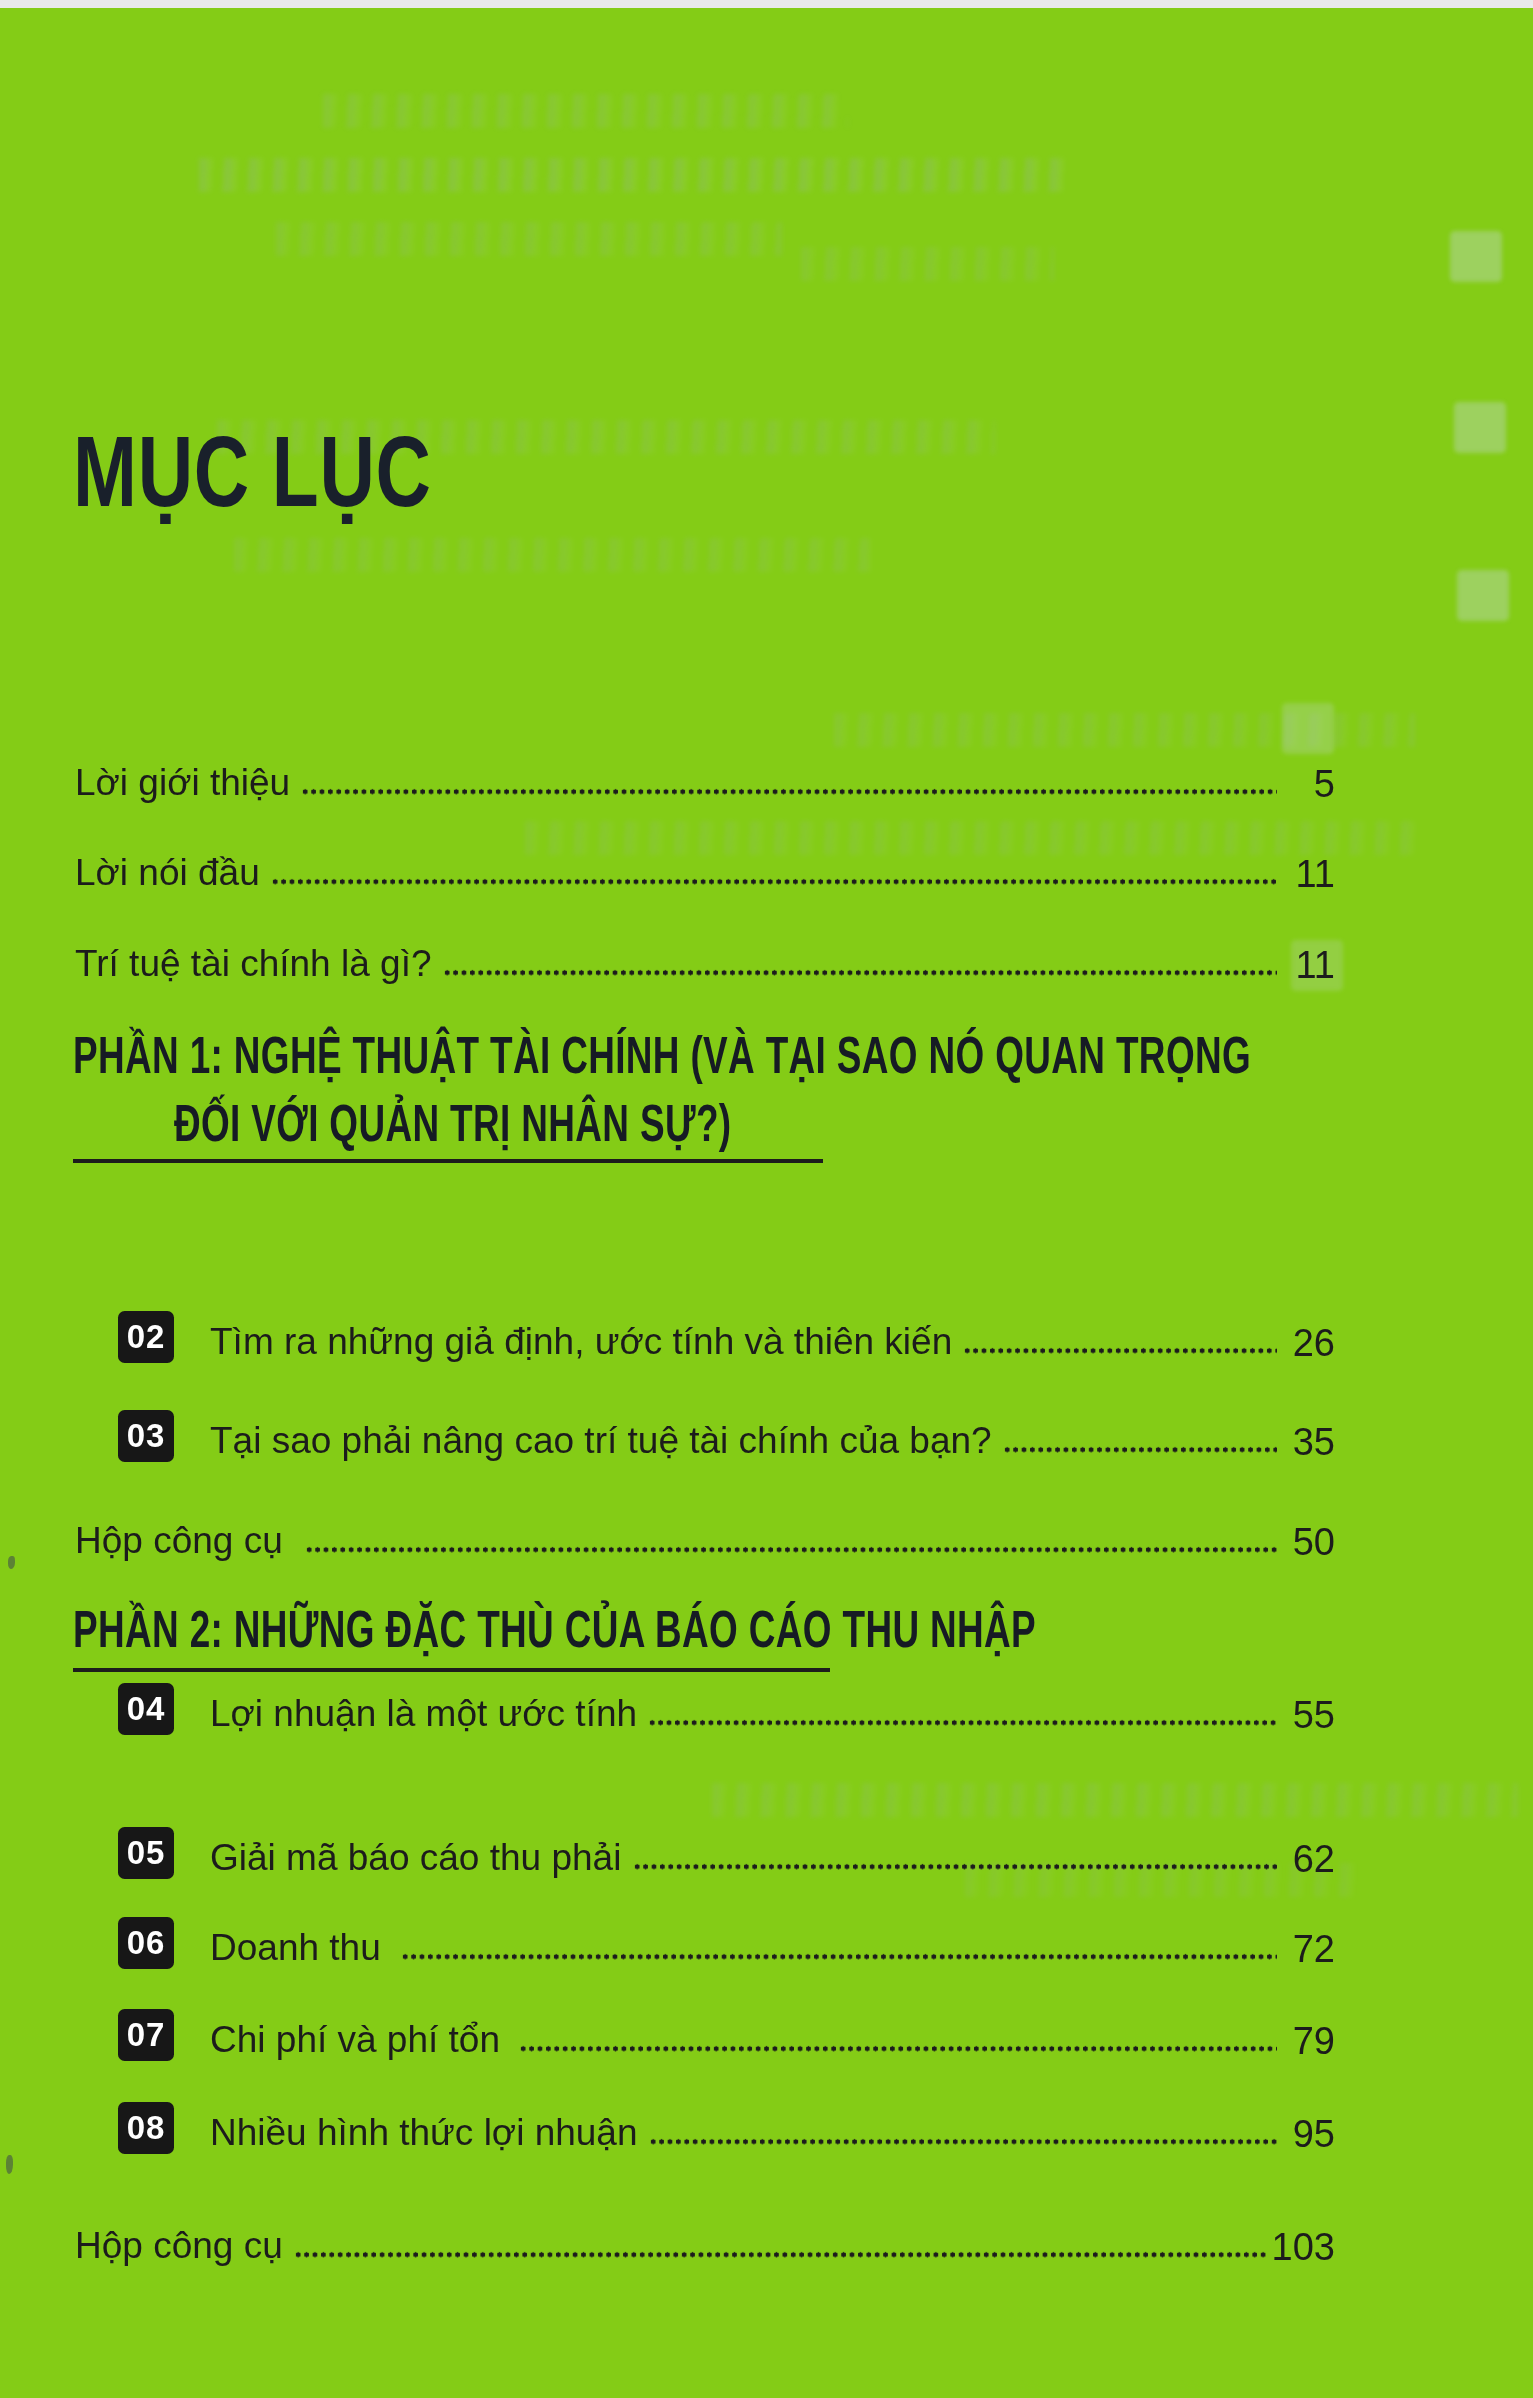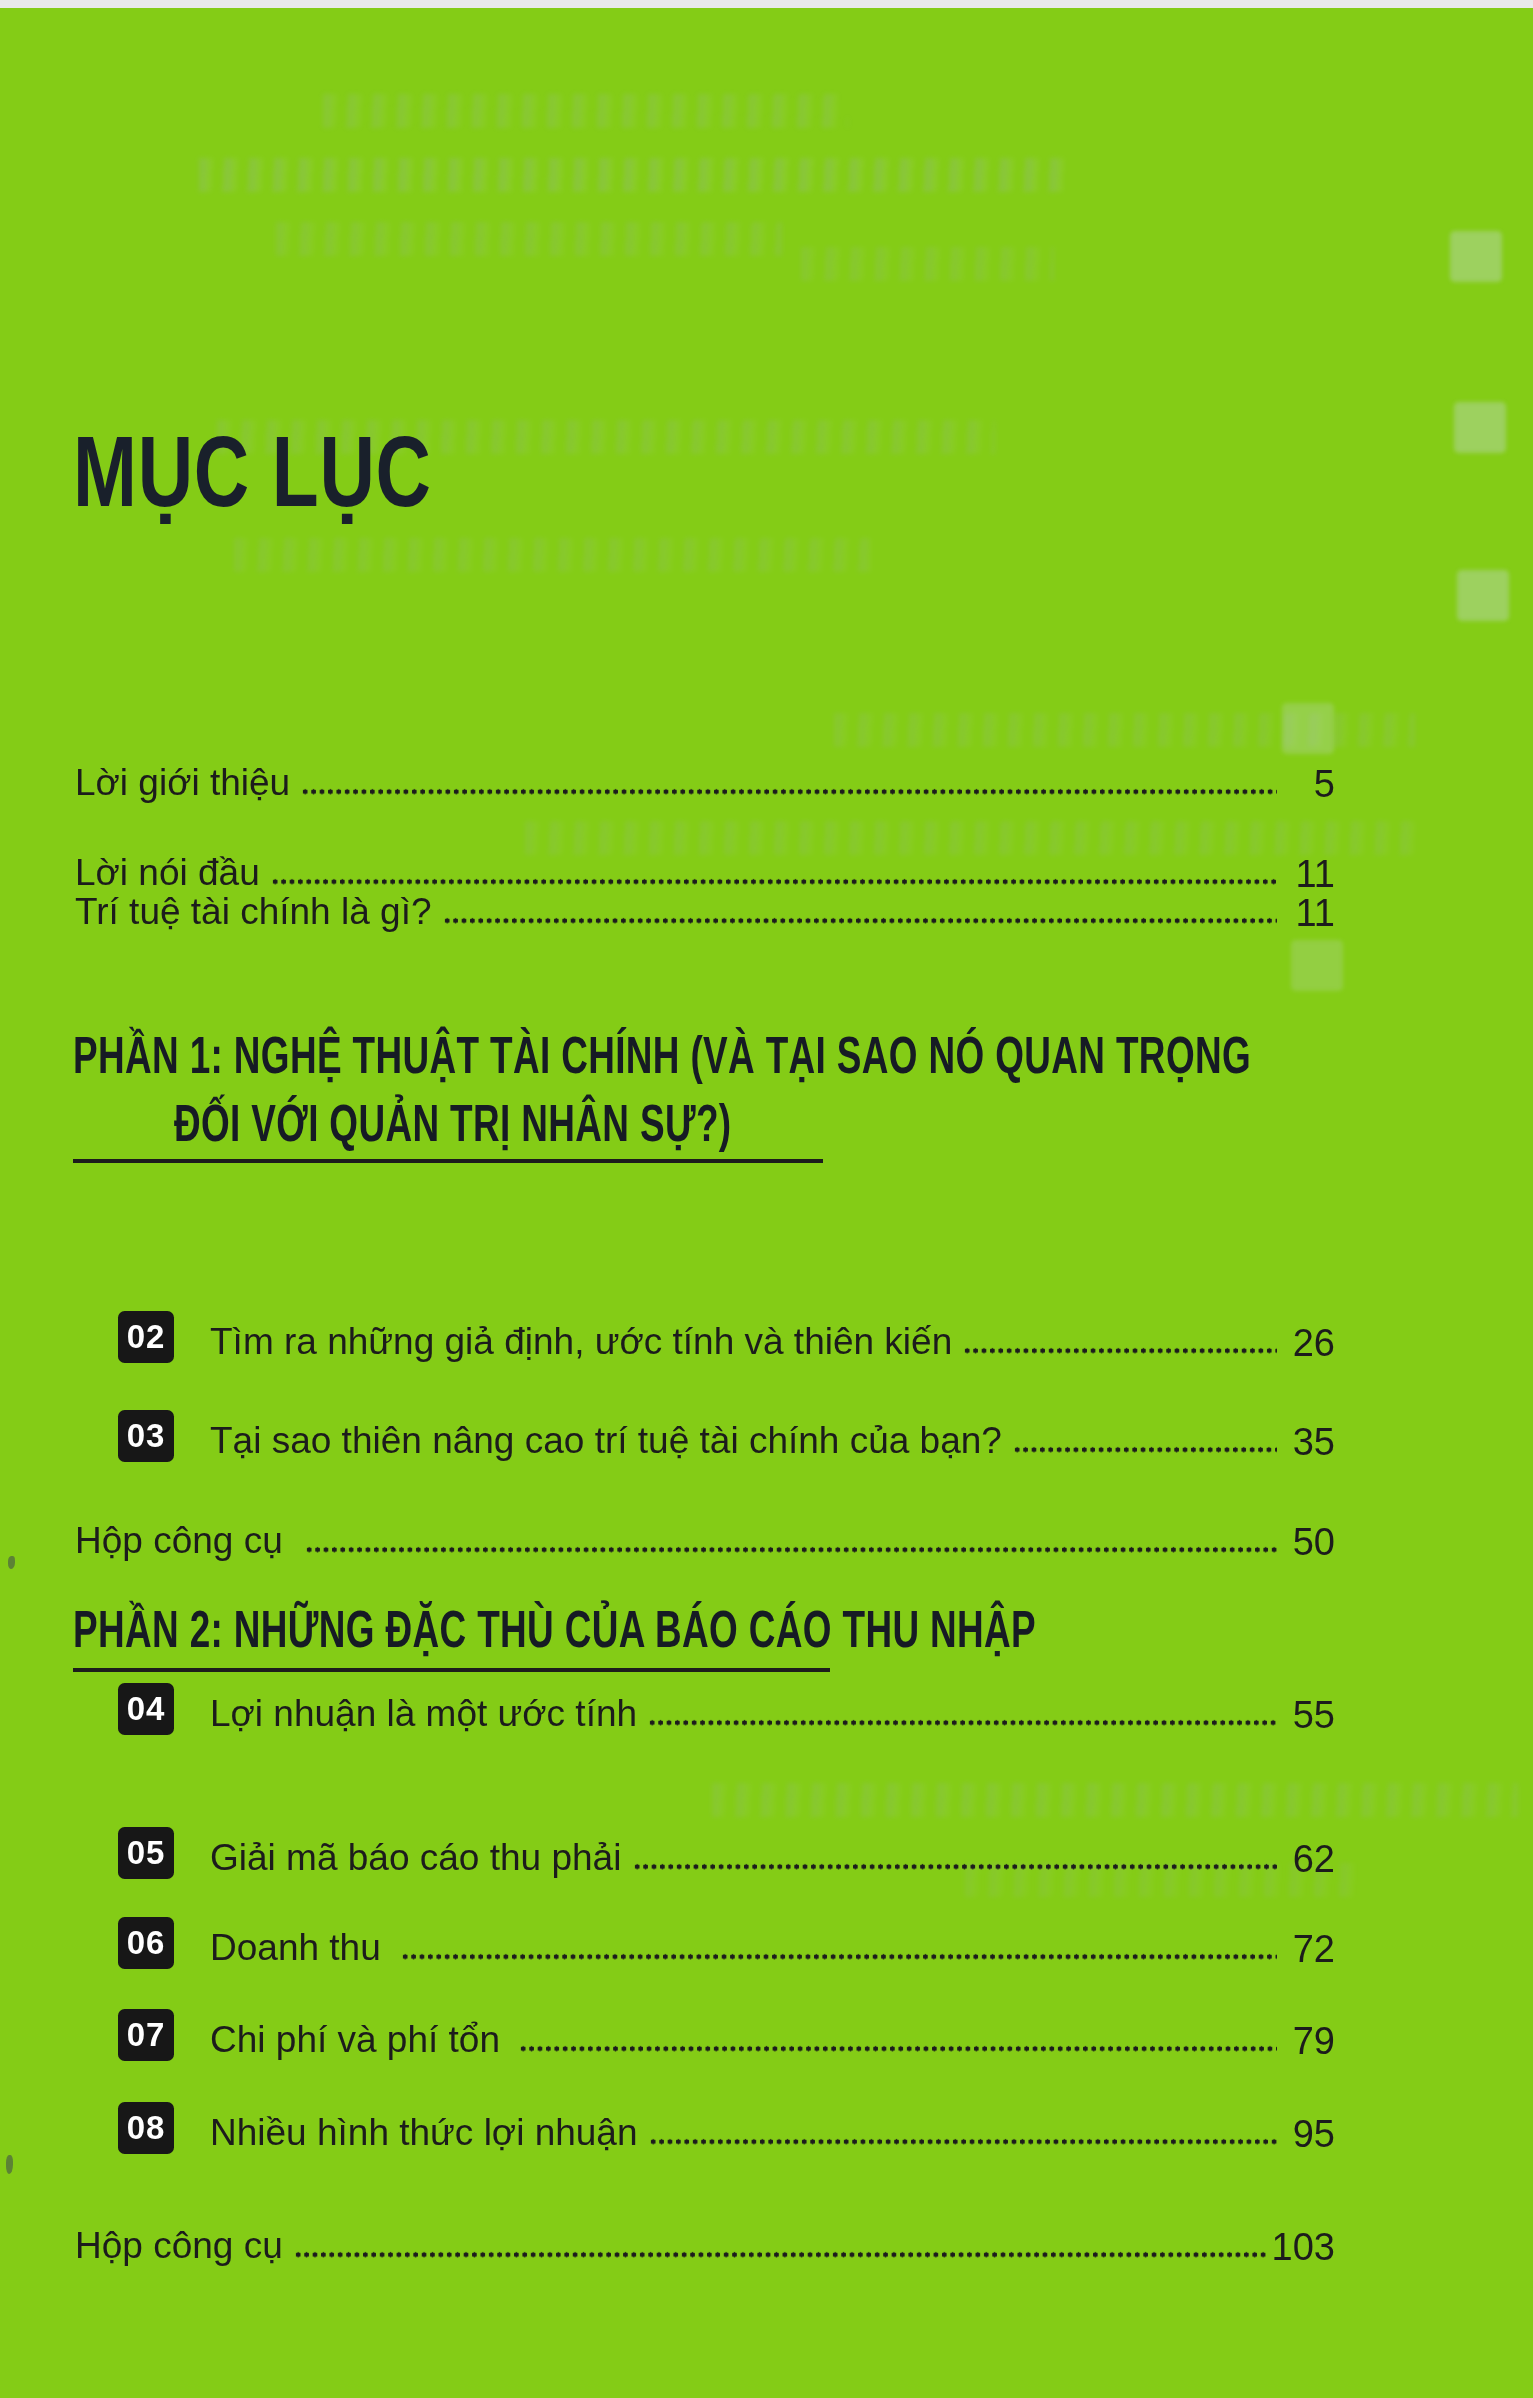--- a/index.html
+++ b/index.html
@@ -158,21 +158,21 @@
   <div class="row" style="top:737px;">
     <span class="lbl">Lời giới thiệu</span>
     <span class="dots"></span>
     <span class="pg">5</span>
   </div>
   <div class="row" style="top:827px;">
     <span class="lbl">Lời nói đầu</span>
     <span class="dots"></span>
     <span class="pg">11</span>
   </div>
-  <div class="row" style="top:866px;align-items:flex-end;">
+  <div class="row" style="top:918px;align-items:flex-end;">
     <span class="lbl">Trí tuệ tài chính là gì?</span>
     <span class="dots"></span>
     <span class="pg">11</span>
   </div>
 
   <div class="part-line" style="left:73px; top:1021px;">
     <span class="cond-h">PHẦN 1: NGHỆ THUẬT TÀI CHÍNH (VÀ TẠI SAO NÓ QUAN TRỌNG</span>
   </div>
   <div class="part-line" style="left:174px; top:1089px;">
     <span class="cond-h">ĐỐI VỚI QUẢN TRỊ NHÂN SỰ?)</span>
@@ -180,21 +180,21 @@
   <div class="rule" style="left:73px; top:1151px; width:750px;"></div>
 
   <div class="row chapter" style="top:1300px;">
     <span class="badge">02</span>
     <span class="lbl">Tìm ra những giả định, ước tính và thiên kiến</span>
     <span class="dots"></span>
     <span class="pg">26</span>
   </div>
   <div class="row chapter" style="top:1399px;">
     <span class="badge">03</span>
-    <span class="lbl">Tại sao thiên nâng cao trí tuệ tài chính của bạn?</span>
+    <span class="lbl">Tại sao phải nâng cao trí tuệ tài chính của bạn?</span>
     <span class="dots"></span>
     <span class="pg">35</span>
   </div>
 
   <div class="row" style="top:1495px;">
     <span class="lbl">Hộp công cụ</span>
     <span class="dots" style="margin-left:22.5px;"></span>
     <span class="pg">50</span>
   </div>
 

